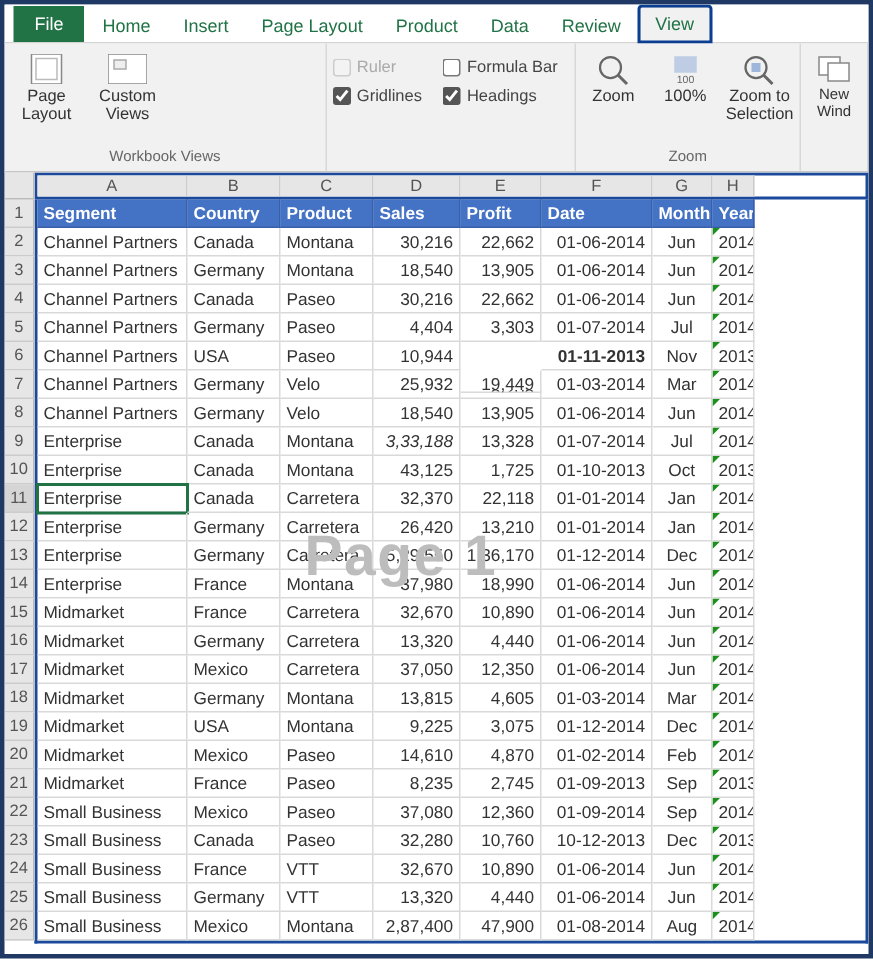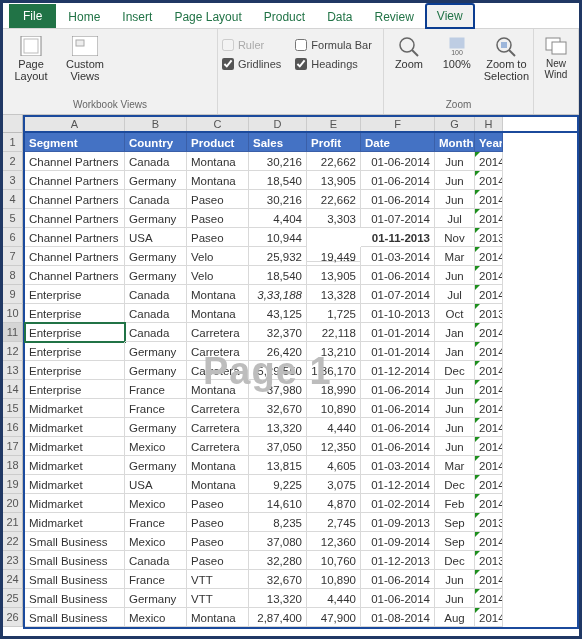--- a/index.html
+++ b/index.html
@@ -425,21 +425,21 @@
         <div class="cell num" style="width: 74px;">01-09-2014</div>
         <div class="cell" style="justify-content: center; width: 40px;">Sep</div>
         <div class="cell ycell" style="width: 28px;">2014</div>
       </div>
       <div class="row">
         <div class="cell" style="width: 100px;">Small Business</div>
         <div class="cell" style="width: 62px;">Canada</div>
         <div class="cell" style="width: 62px;">Paseo</div>
         <div class="cell num" style="width: 58px;">32,280</div>
         <div class="cell num" style="width: 54px;">10,760</div>
-        <div class="cell num" style="width: 74px;">01-12-2013</div>
+        <div class="cell num" style="width: 74px;">10-12-2013</div>
         <div class="cell" style="justify-content: center; width: 40px;">Dec</div>
         <div class="cell ycell" style="width: 28px;">2013</div>
       </div>
       <div class="row">
         <div class="cell" style="width: 100px;">Small Business</div>
         <div class="cell" style="width: 62px;">France</div>
         <div class="cell" style="width: 62px;">VTT</div>
         <div class="cell num" style="width: 58px;">32,670</div>
         <div class="cell num" style="width: 54px;">10,890</div>
         <div class="cell num" style="width: 74px;">01-06-2014</div>

